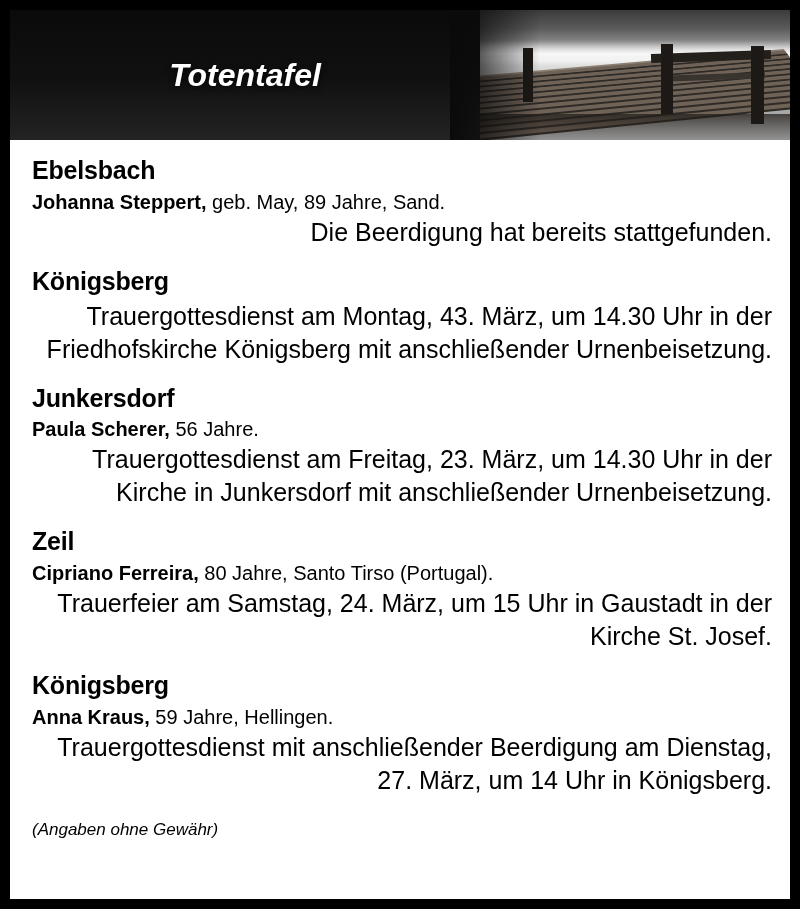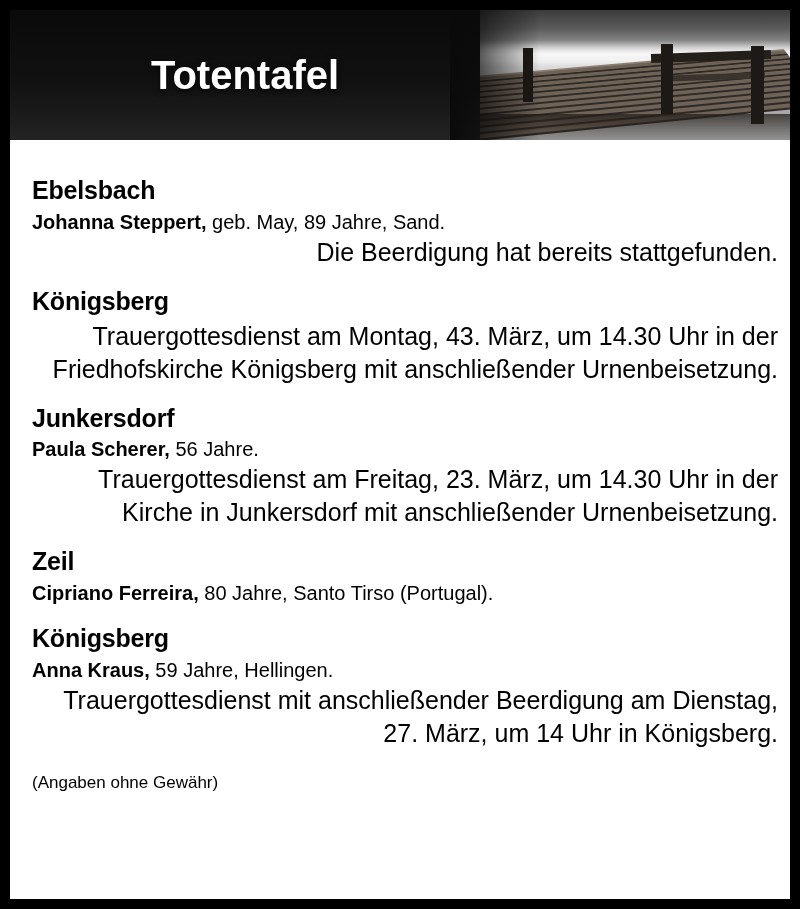--- a/index.html
+++ b/index.html
@@ -145,31 +145,31 @@
   .mast-title {
     position: absolute;
     left: 0;
     top: 0;
     width: 470px;
     height: 130px;
     display: flex;
     align-items: center;
     justify-content: center;
     color: #ffffff;
-    font-size: 40px;
+    font-size: 32px;
     font-weight: bold;
     letter-spacing: 0px;
     text-shadow: 0 2px 6px rgba(0,0,0,.8);
+    font-style: italic;
   }
 
   
   .content {
-    padding: 16px 12px 0 22px;
+    padding: 16px 18px 0 22px;
     color: #000;
-    margin-top: 20px;
   }
   .notice {
     margin-bottom: 18px;
   }
   .notice:last-of-type { margin-bottom: 10px; }
   .place {
     font-size: 25px;
     font-weight: bold;
     line-height: 1.15;
     margin: 0 0 4px 0;
@@ -187,20 +187,21 @@
     font-size: 25px;
     line-height: 1.32;
     margin: 0;
     text-align: right;
   }
   .footnote {
     font-size: 17px;
     line-height: 1.3;
     margin-top: 22px;
     color: #000;
+    font-style: italic;
   }
 </style>
 </head>
 <body>
 
 <div class="page">
   <div class="sheet">
 
     <div class="masthead">
       <div class="mast-bg"></div>
@@ -233,20 +234,21 @@
 
       <div class="notice">
         <div class="place">Junkersdorf</div>
         <div class="person-line"><span class="person-name">Paula Scherer,</span><span> 56 Jahre.</span></div>
         <div class="detail">Trauergottesdienst am Freitag, 23. März, um 14.30 Uhr in der Kirche in Junkersdorf mit anschließender Urnenbeisetzung.</div>
       </div>
 
       <div class="notice">
         <div class="place">Zeil</div>
         <div class="person-line"><span class="person-name">Cipriano Ferreira,</span><span> 80 Jahre, Santo Tirso (Portugal).</span></div>
+        <div class="detail">Trauerfeier am Samstag, 24. März, um 15 Uhr in Gaustadt in der Kirche St. Josef.</div>
       </div>
 
       <div class="notice">
         <div class="place">Königsberg</div>
         <div class="person-line"><span class="person-name">Anna Kraus,</span><span> 59 Jahre, Hellingen.</span></div>
         <div class="detail">Trauergottesdienst mit anschließender Beerdigung am Dienstag, 27. März, um 14 Uhr in Königsberg.</div>
       </div>
 
       <div class="footnote">(Angaben ohne Gewähr)</div>
 

